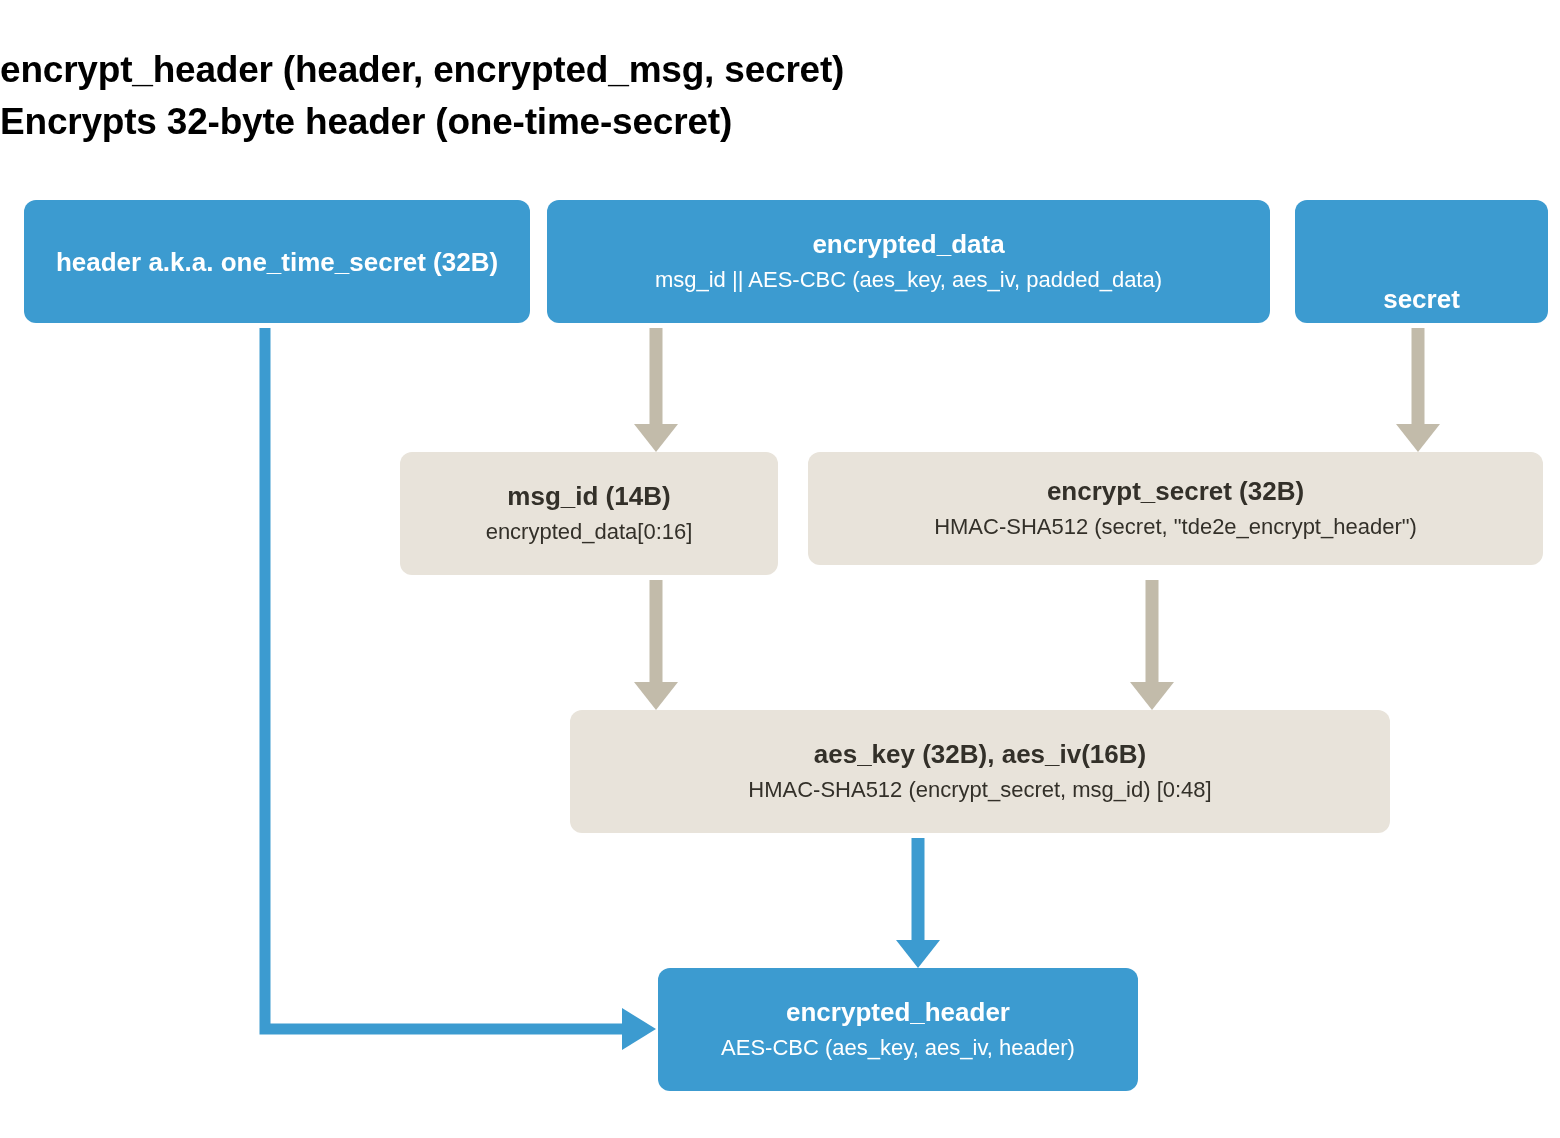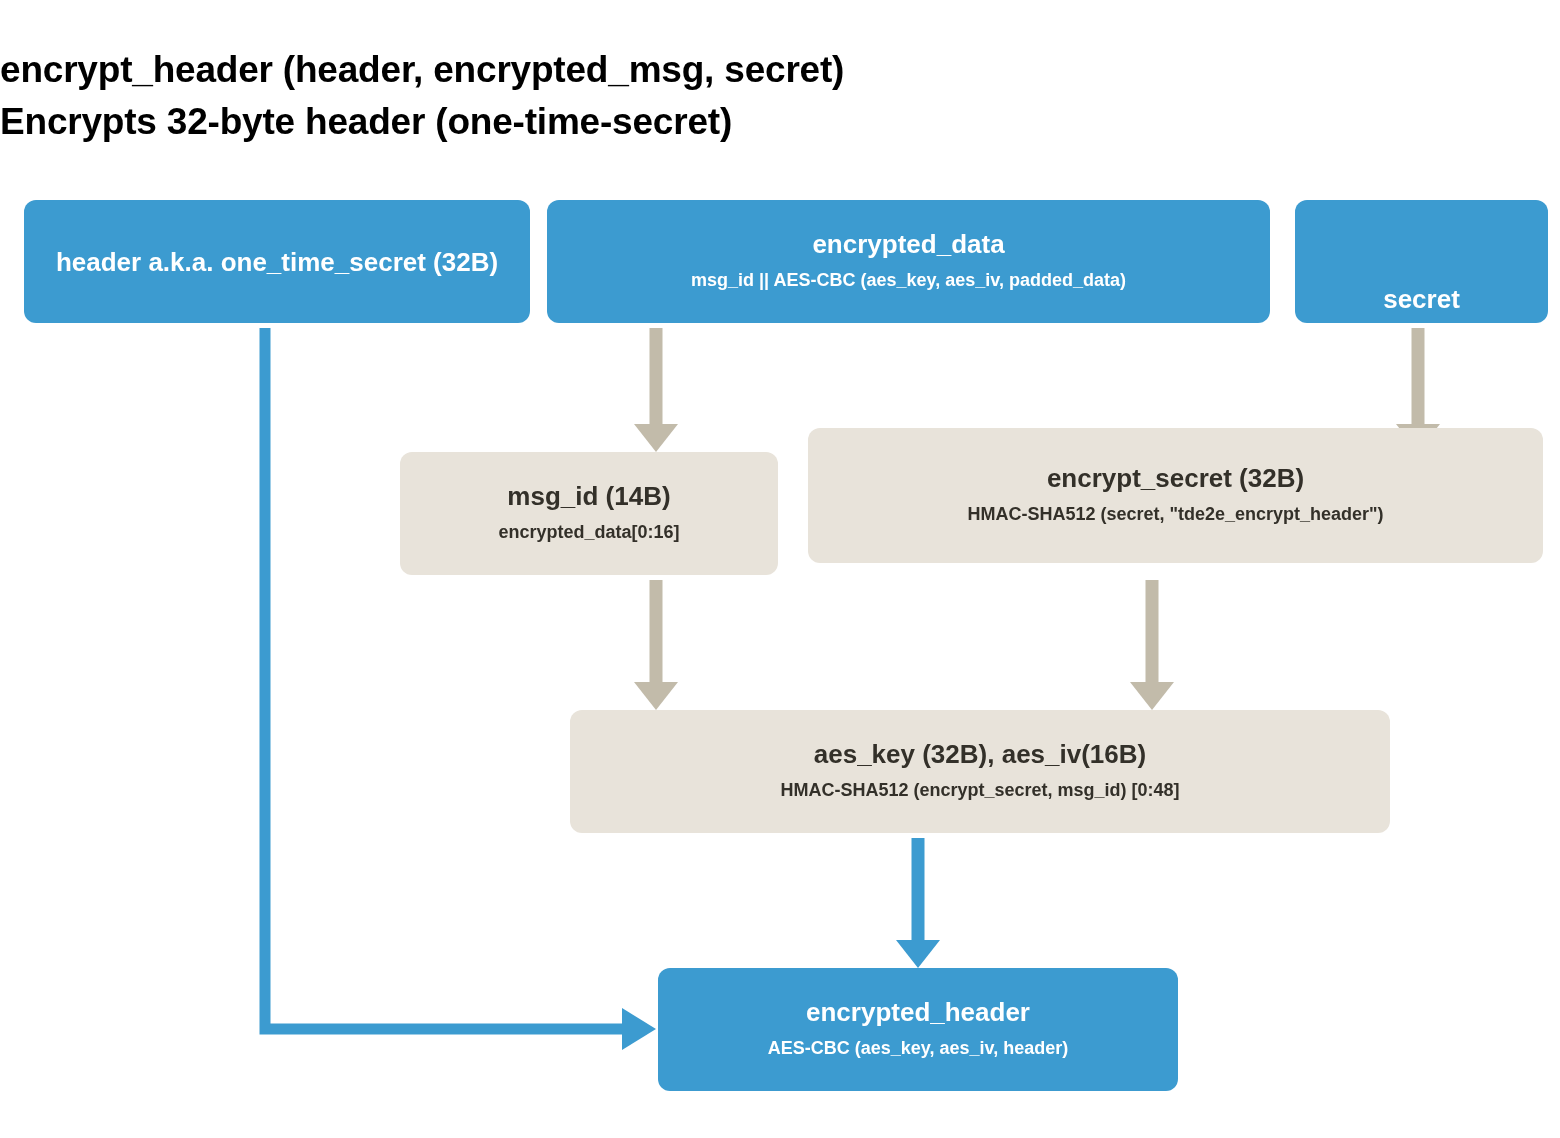--- a/index.html
+++ b/index.html
@@ -59,35 +59,35 @@
   .node .n-title {
     font-size: 26px;
     font-weight: bold;
     line-height: 36px;
     white-space: nowrap;
   }
   .node .n-title.wrap {
     white-space: normal;
   }
   .node .n-sub {
-    font-size: 18px;
-    font-weight: bold;
+    font-size: 22px;
+    font-weight: normal;
     line-height: 36px;
     white-space: nowrap;
   }
 
   
   #node-header        { left: 24px;   top: 200px; width: 506px; height: 123px; }
   #node-encrypted-data{ left: 547px;  top: 200px; width: 723px; height: 123px; align-items: center; }
   #node-secret        { left: 1295px; top: 200px; width: 253px; height: 123px;
                         justify-content: flex-end; padding-top: 44px; }
   #node-msgid         { left: 400px;  top: 452px; width: 378px; height: 123px; }
-  #node-encrypt-secret{ left: 808px;  top: 428px; width: 735px; height: 135px; }
+  #node-encrypt-secret{ left: 808px;  top: 452px; width: 735px; height: 113px; }
   #node-aeskey        { left: 550px;  top: 710px; width: 820px; height: 123px; margin-left: 20px; }
-  #node-encrypted-header { left: 658px; top: 968px; width: 520px; height: 123px; }
+  #node-encrypted-header { left: 658px; top: 968px; width: 480px; height: 123px; }
 
   
   #arrows {
     position: absolute;
     left: 0;
     top: 0;
     width: 1560px;
     height: 1138px;
     pointer-events: none;
   }

